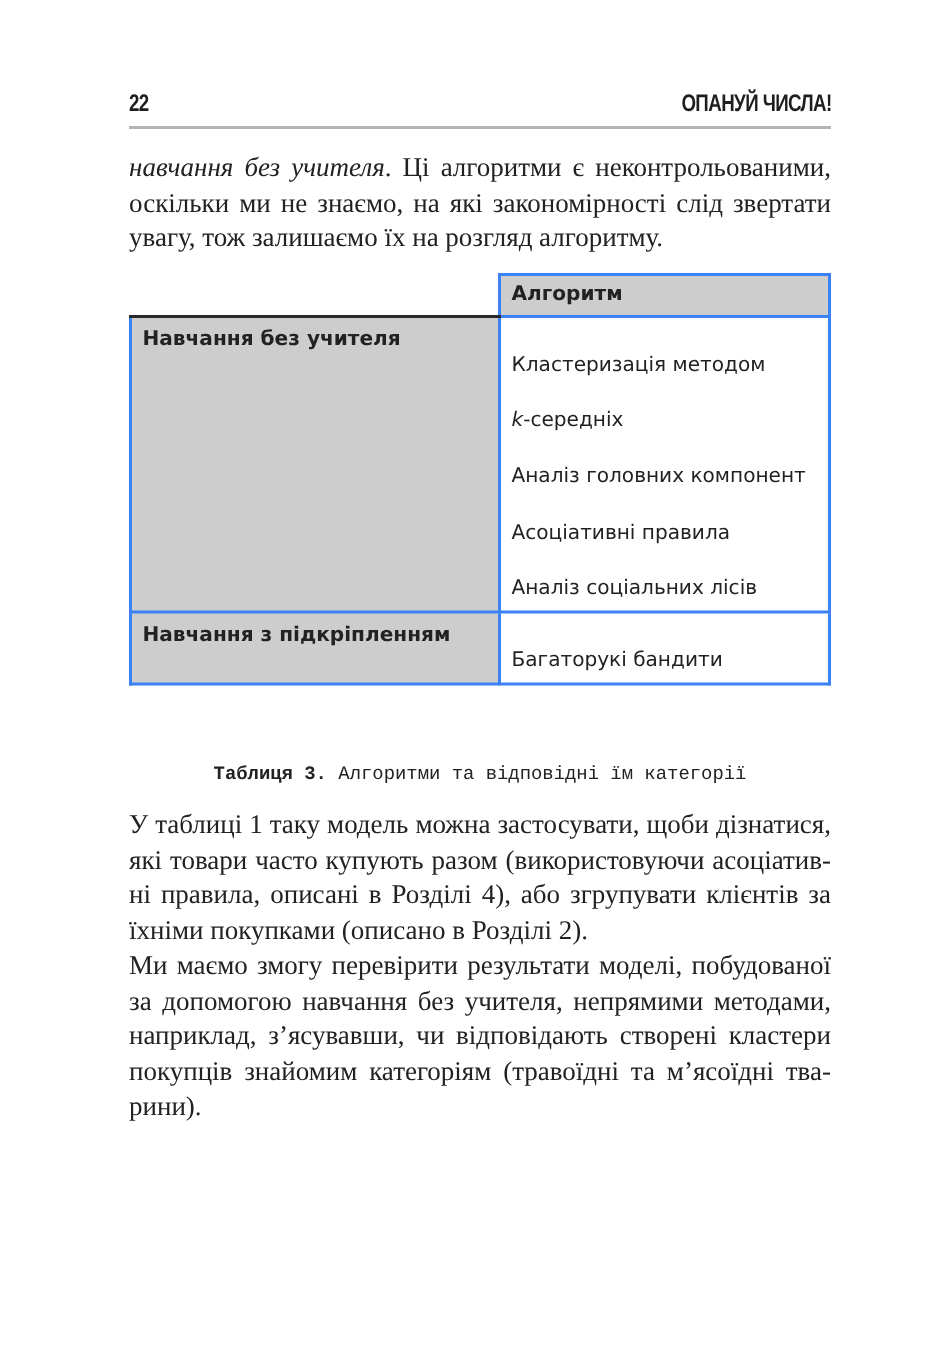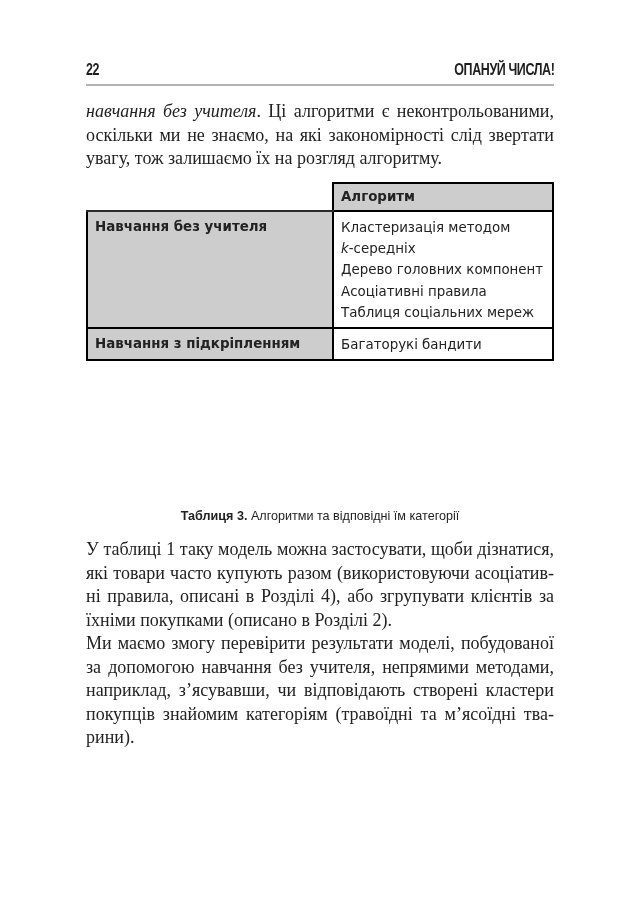--- a/index.html
+++ b/index.html
@@ -19,35 +19,35 @@
   }
   .p1 { top: 100px; }
   .p2 { top: 538px; }
   .p3 { top: 632px; }
   .para em { font-style: italic; }
   table.alg {
     position: absolute; left: 86px; top: 182px; width: 468px;
     border-collapse: collapse;
     font-family: "DejaVu Sans", sans-serif; font-size: 13.4px; color: #222;
   }
-  table.alg td, table.alg th { border: 2px solid #000000; vertical-align: top; padding: 0; }
+  table.alg td, table.alg th { border: 2px solid #3b82f6; vertical-align: top; padding: 0; }
   .col1 { width: 230px; }
   th.empty-corner { border: none !important; border-bottom: 2px solid #2a2a2a !important; background: #fff; }
   th.alg-head {
     background: #cdcdcd; text-align: left; font-weight: bold;
     padding: 5px 7px !important; height: 16px;
   }
   td.cat {
     background: #cdcdcd; font-weight: bold; padding: 7px 7px 4px 7px !important;
   }
   td.items { background: #fff; padding: 5px 7px 4px 7px !important; line-height: 21.2px; }
-  td.items div { white-space: nowrap; }
+  td.items div { white-space: nowrap; margin-top: 16px; }
   .caption {
     position: absolute; left: 86px; top: 509px; width: 468px; text-align: center;
-    font-family: Liberation Sans, sans-serif; font-size: 12.6px; color: #222;
+    font-family: Liberation Mono, monospace; font-size: 12.6px; color: #222;
   }
   .caption b { font-weight: bold; }
 </style>
 </head>
 <body>
 
 <div class="running-head">
   <span class="page-num">22</span>
   <span class="book-title">ОПАНУЙ ЧИСЛА!</span>
 </div>
@@ -58,23 +58,23 @@
   <tbody>
       <tr>
     <th class="empty-corner col1"></th>
     <th class="alg-head">Алгоритм</th>
   </tr>
   <tr>
     <td class="cat col1">Навчання без учителя</td>
     <td class="items">
       <div>Кластеризація методом</div>
       <div><i>k</i>-середніх</div>
-      <div>Дерево головних компонент</div>
+      <div>Аналіз головних компонент</div>
       <div>Асоціативні правила</div>
-      <div>Таблиця соціальних мереж</div>
+      <div>Аналіз соціальних лісів</div>
     </td>
   </tr>
   <tr>
     <td class="cat col1">Навчання з підкріпленням</td>
     <td class="items">
       <div>Багаторукі бандити</div>
     </td>
   </tr>
 </tbody>
   </table>

